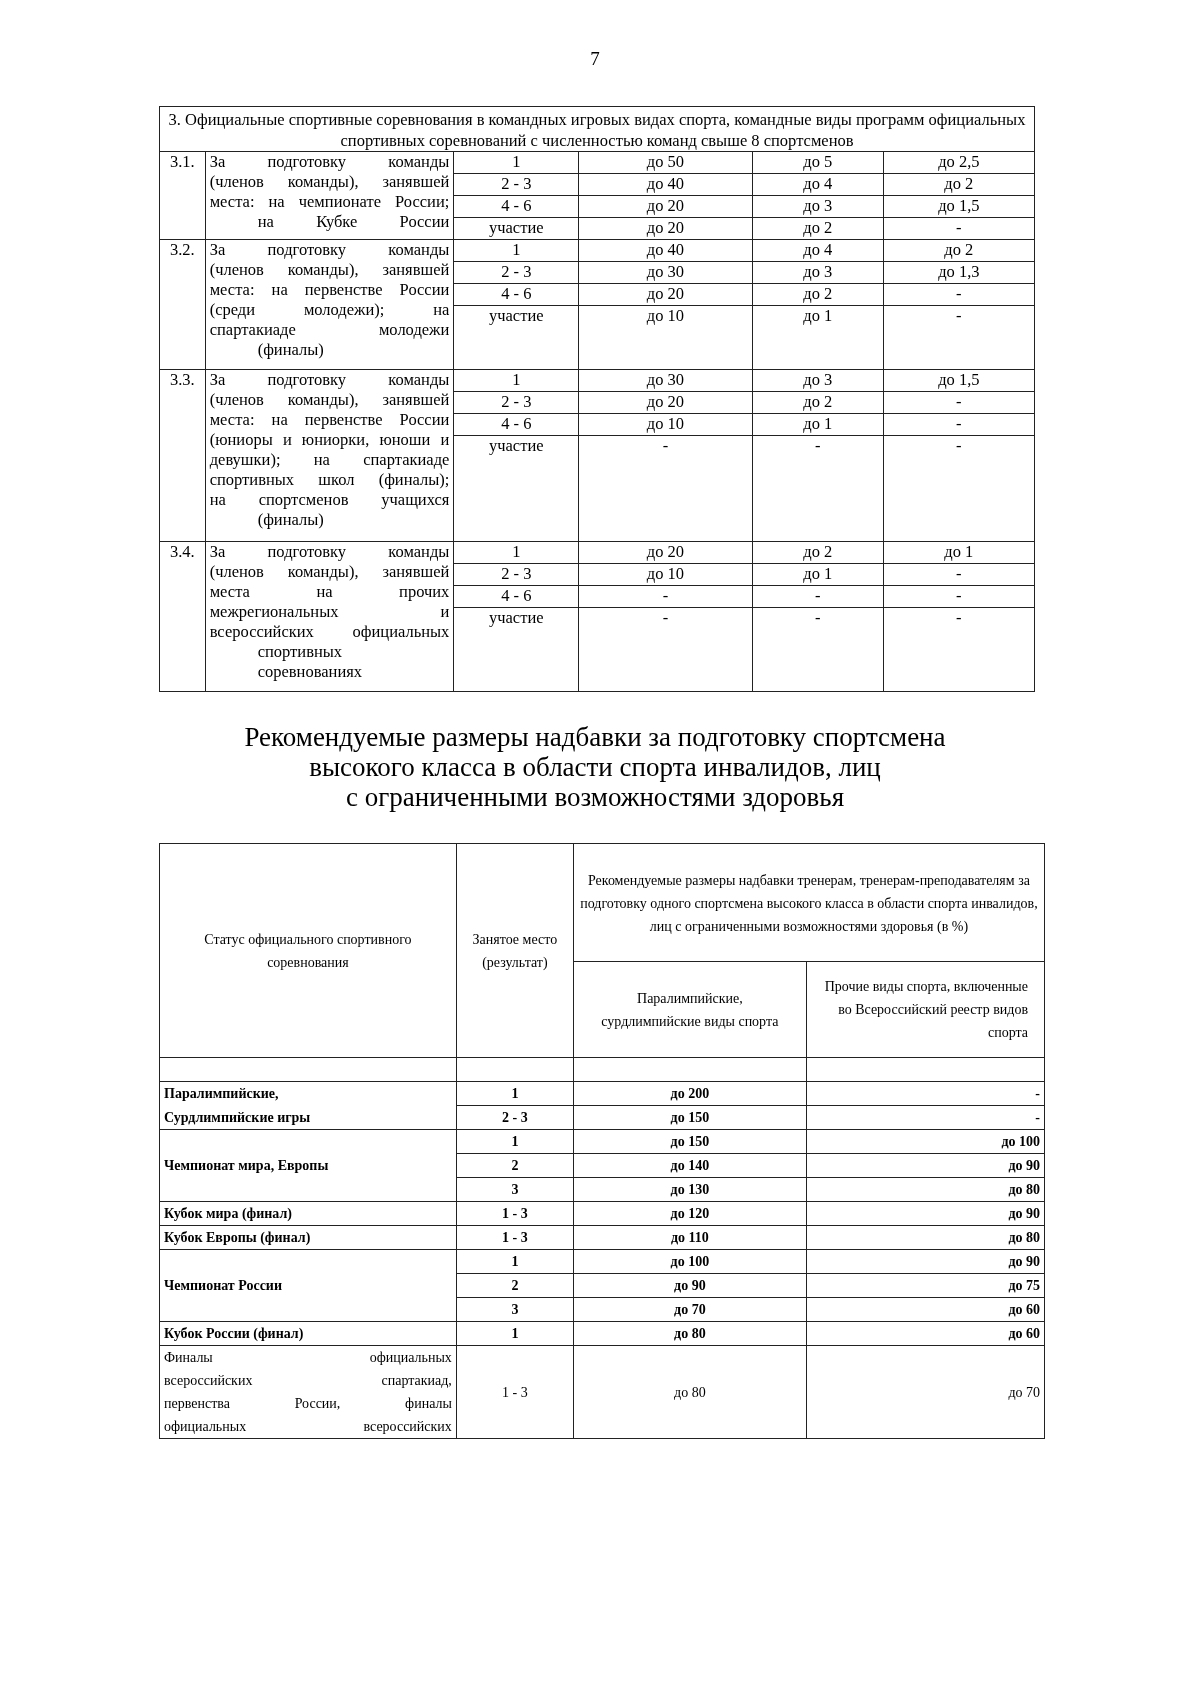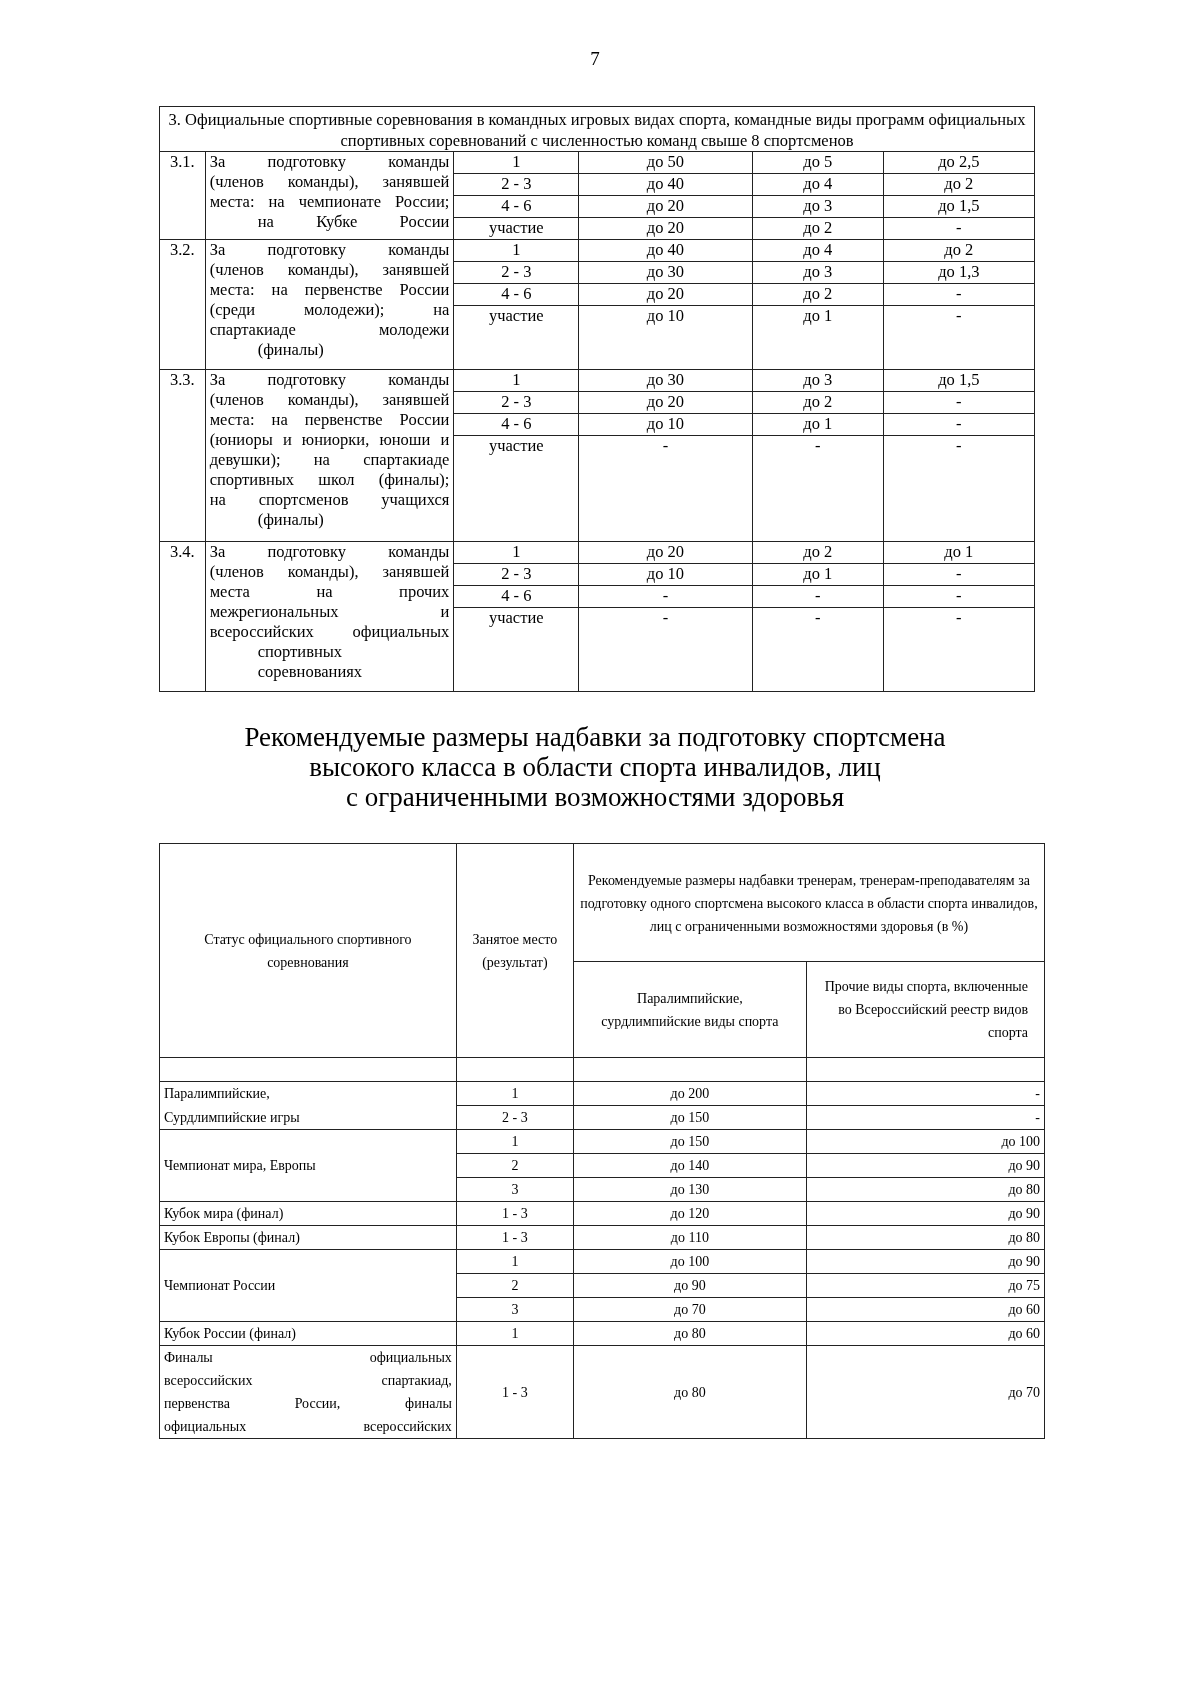--- a/index.html
+++ b/index.html
@@ -33,21 +33,21 @@
   }
 
   
   #t2 { left: 159px; top: 843px; width: 886px; }
   #t2 td { font-size: 14px; line-height: 23px; }
   #t2 td.h { text-align: center; vertical-align: middle; }
   #t2 td.c1 { width: 287px; }
   #t2 td.c2 { width: 117px; text-align: center; }
   #t2 td.c3 { width: 215px; text-align: center; }
   #t2 td.c4 { width: 229px; text-align: right; margin-top: 8px; }
-  #t2 tr.r td { height: 23px; vertical-align: middle; }
+  #t2 tr.r td { height: 23px; vertical-align: middle; font-weight: bold; }
   #t2 td.name { vertical-align: middle; text-align: left; }
   #t2 td.name.top { vertical-align: top; font-family: Liberation Serif, serif; }
 </style>
 </head>
 <body>
 
 <div class="page-num">7</div>
 
 <table id="t1">
   <tbody>

